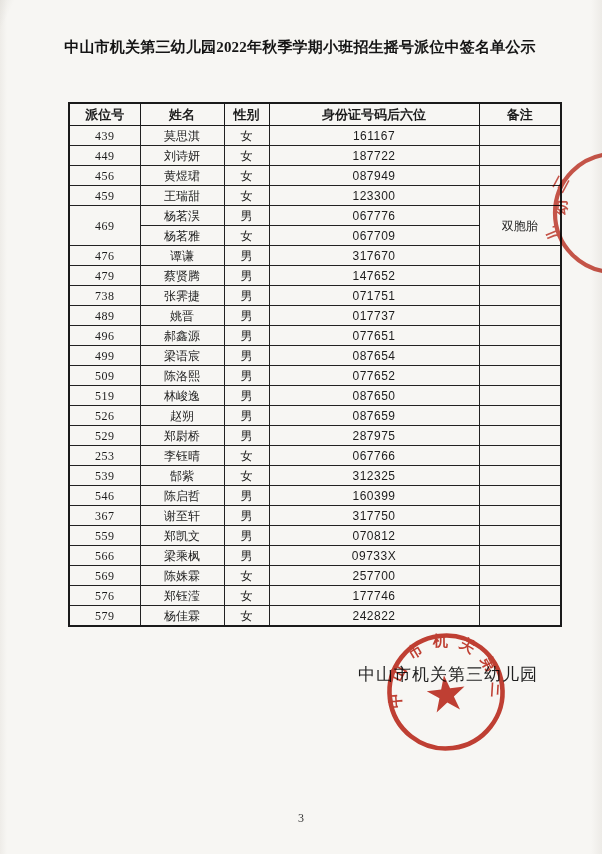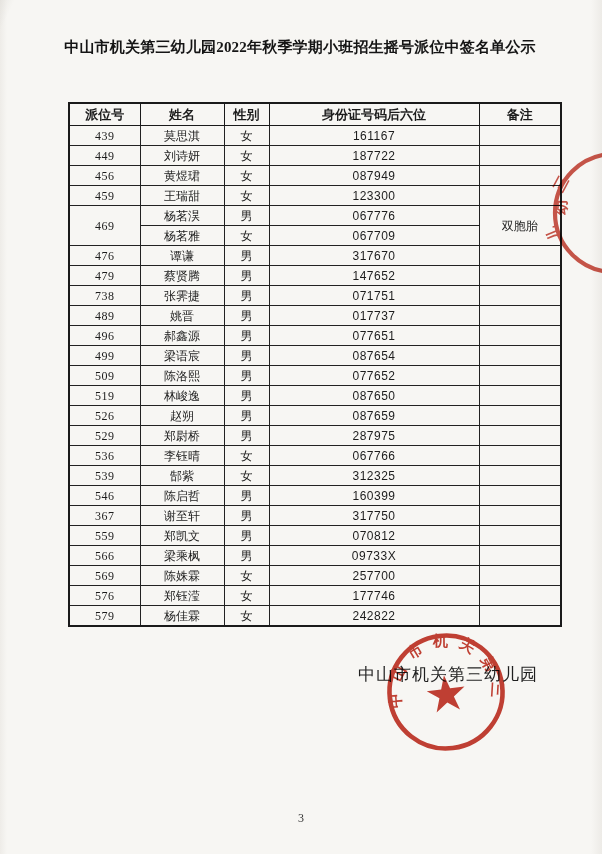--- a/index.html
+++ b/index.html
@@ -197,21 +197,21 @@
           <td></td>
         </tr>
         <tr>
           <td class="c-num">529</td>
           <td>郑尉桥</td>
           <td>男</td>
           <td class="c-id">287975</td>
           <td></td>
         </tr>
         <tr>
-          <td class="c-num">536</td>
+          <td class="c-num">253</td>
           <td>李钰晴</td>
           <td>女</td>
           <td class="c-id">067766</td>
           <td></td>
         </tr>
         <tr>
           <td class="c-num">539</td>
           <td>郜紫</td>
           <td>女</td>
           <td class="c-id">312325</td>

